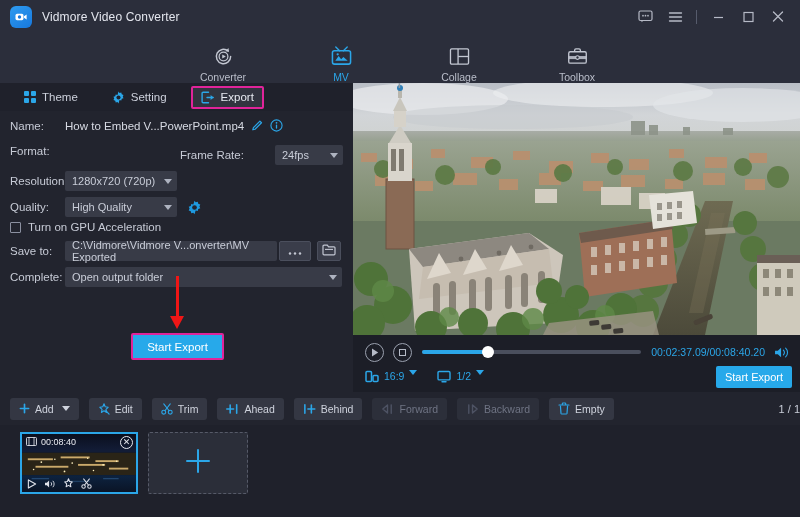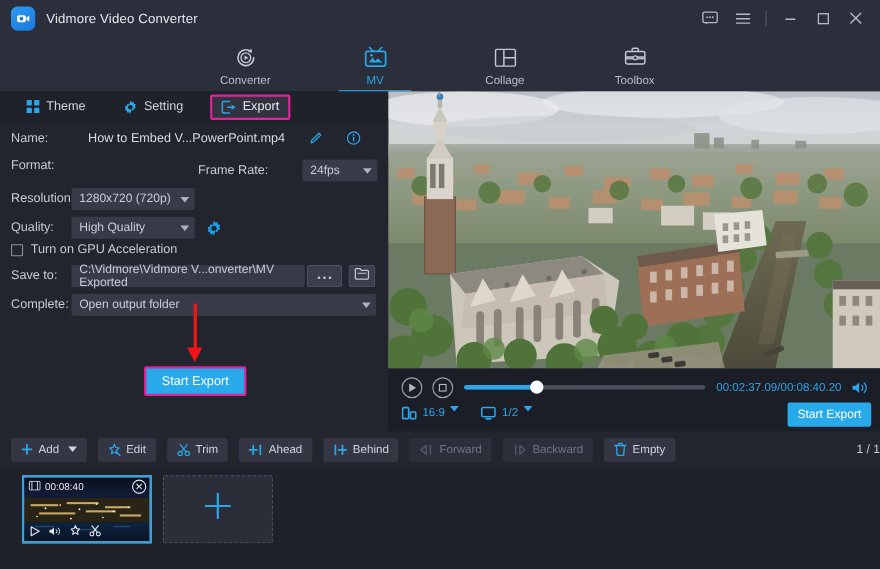--- a/index.html
+++ b/index.html
@@ -34,21 +34,21 @@
   .wbtn {
     width: 28px; height: 26px; display: flex; align-items: center; justify-content: center;
     color: #b6bac6; cursor: default;
   }
   .wsep { width: 1px; height: 14px; background: #565b6c; margin: 0 5px; }
 
   
   .mainnav {
     position: absolute; left: 0; top: 33px; width: 800px; height: 50px;
     background: #2b2e3b;
-    display: flex; align-items: center; justify-content: center; gap: 36px;
+    display: flex; align-items: flex-end; justify-content: center; gap: 36px;
   }
   .navitem {
     width: 82px; padding-top: 3px; display: flex; flex-direction: column;
     align-items: center; position: relative; cursor: default;
   }
   .navitem .nlabel { font-size: 10.5px; color: #b9bdc9; margin-top: 3px; }
   .navitem.active .nlabel { color: #2ba6e8; }
   .navitem .nicon { height: 23px; display: flex; align-items: center; }
   .navitem.active::after {
     content: ""; position: absolute; left: 8px; right: 8px; bottom: -6px;
@@ -343,21 +343,21 @@
           <line x1="6" y1="6.5" x2="12.2" y2="6.5" stroke="#2ba6e8" stroke-width="1.4" stroke-linecap="round"></line>
           <path d="M9.6 3.9 L12.6 6.5 L9.6 9.1 Z" fill="#2ba6e8"></path>
         </svg>
       </span>
       <span>Export</span>
     </div>
   </div>
 
   <div class="form">
 
-    <div class="frow" style="left:10px; top:8px; gap:15px;">
+    <div class="frow" style="left:10px; top:8px; gap:0;">
       <span class="flabel" style="width:55px;">Name:</span>
       <span class="fval-plain">How to Embed V...PowerPoint.mp4</span>
       <span style="margin-left:7px;display:flex;">
         <svg width="13" height="13" viewBox="0 0 14 14">
           <path d="M2 11.6 L2.6 9.3 L9.6 2.3 L11.3 4 L4.3 11 Z" fill="none" stroke="#2ba6e8" stroke-width="1.3" stroke-linejoin="round"></path>
         </svg>
       </span>
       <span style="margin-left:6px;display:flex;">
         <svg width="13" height="13" viewBox="0 0 14 14">
           <circle cx="7" cy="7" r="6" fill="none" stroke="#2ba6e8" stroke-width="1.2"></circle>

